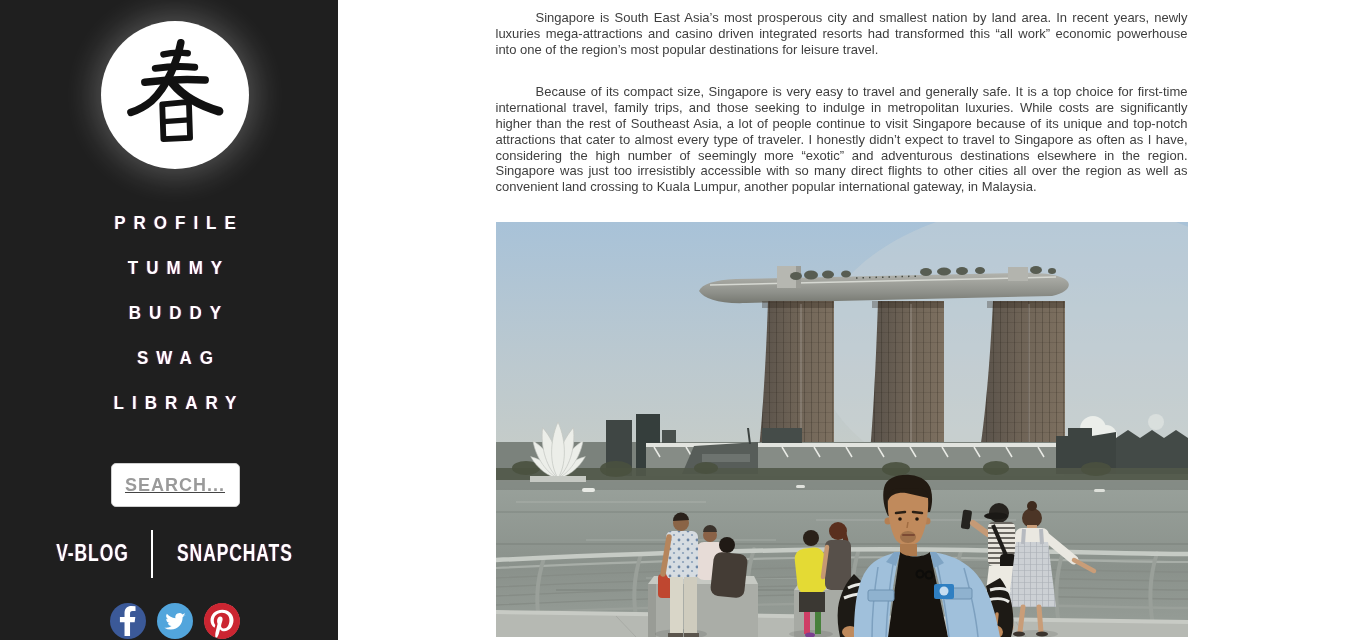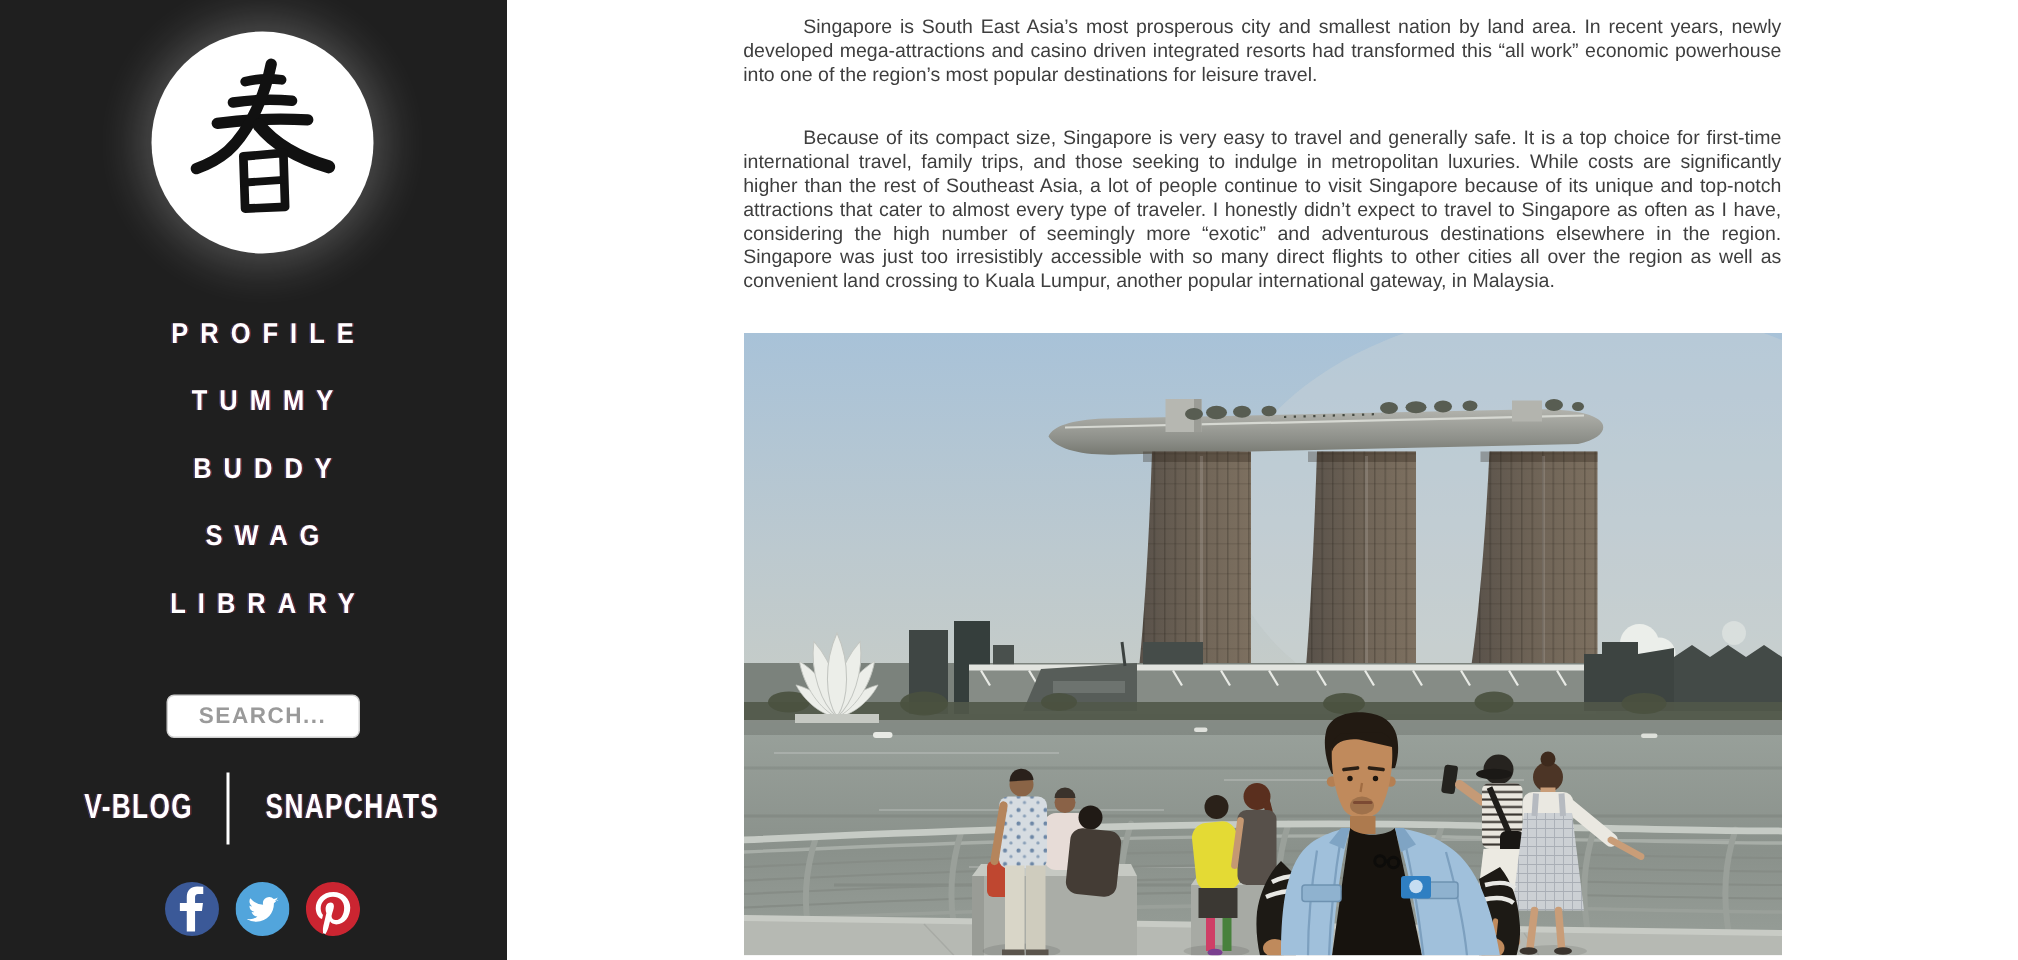--- a/index.html
+++ b/index.html
@@ -29,25 +29,25 @@
     display:block; color:#fff; text-decoration:none;
     font-size:17px; font-weight:700;
     letter-spacing:8px; padding-left:8px;
     margin-bottom:25px;
     transform:scaleY(1.12);
     text-shadow:1px 0 0 rgba(255,70,70,.35), -1px 0 0 rgba(110,110,255,.35);
   }
 
   .search-wrap { margin-top:25px; }
   .search-wrap input {
-    width:129px; height:29px;
+    width:129px; height:44px;
     border:1px solid #cfcfcf; border-radius:5px;
     background:#fff; outline:none;
     text-align:center; font-family:"Liberation Sans",sans-serif;
-    font-size:15px; font-weight:700; letter-spacing:1px; color:#444;
+    font-size:18px; font-weight:700; letter-spacing:1px; color:#444;text-decoration:underline;
   }
   .search-wrap input::placeholder { color:#9a9a9a; }
 
   .secnav { margin-top:23px; display:flex; align-items:center; gap:19px;text-align:right; }
   .secnav a {
     color:#fff; text-decoration:none; font-weight:700;
     font-size:19px; letter-spacing:1px; display:inline-block;
     transform:scale(.92,1.22);
     text-shadow:1px 0 0 rgba(255,70,70,.3), -1px 0 0 rgba(110,110,255,.3);
   }
@@ -127,21 +127,21 @@
         <svg viewBox="0 0 24 24" aria-hidden="true">
           <circle cx="12" cy="12" r="11.7" fill="#ffffff"></circle>
           <path d="M12 0C5.373 0 0 5.372 0 12c0 5.084 3.163 9.426 7.627 11.174-.105-.949-.2-2.405.042-3.441.218-.937 1.407-5.965 1.407-5.965s-.359-.719-.359-1.782c0-1.668.967-2.914 2.171-2.914 1.023 0 1.518.769 1.518 1.69 0 1.03-.655 2.569-.994 3.995-.283 1.194.599 2.169 1.777 2.169 2.133 0 3.772-2.249 3.772-5.495 0-2.873-2.064-4.882-5.012-4.882-3.414 0-5.418 2.561-5.418 5.207 0 1.031.397 2.138.893 2.738.098.119.112.224.083.345l-.333 1.36c-.053.22-.174.267-.402.161-1.499-.698-2.436-2.889-2.436-4.649 0-3.785 2.75-7.262 7.929-7.262 4.163 0 7.398 2.967 7.398 6.931 0 4.136-2.607 7.464-6.227 7.464-1.216 0-2.359-.631-2.75-1.378l-.748 2.853c-.271 1.043-1.002 2.35-1.492 3.146C9.57 23.812 10.763 24 12 24c6.627 0 12-5.373 12-12 0-6.628-5.373-12-12-12z" fill="#cb2531"></path>
         </svg>
       </a>
     </div>
   </aside>
 
   <main class="content">
     <div class="article-inner">
-      <p>Singapore is South East Asia’s most prosperous city and smallest nation by land area. In recent years, newly developed mega-attractions and casino driven integrated resorts had transformed this “all work” economic powerhouse into one of the region’s most popular destinations for leisure travel.</p>
+      <p>Singapore is South East Asia’s most prosperous city and smallest nation by land area. In recent years, newly luxuries mega-attractions and casino driven integrated resorts had transformed this “all work” economic powerhouse into one of the region’s most popular destinations for leisure travel.</p>
       <p>Because of its compact size, Singapore is very easy to travel and generally safe. It is a top choice for first-time international travel, family trips, and those seeking to indulge in metropolitan luxuries. While costs are significantly higher than the rest of Southeast Asia, a lot of people continue to visit Singapore because of its unique and top-notch attractions that cater to almost every type of traveler. I honestly didn’t expect to travel to Singapore as often as I have, considering the high number of seemingly more “exotic” and adventurous destinations elsewhere in the region. Singapore was just too irresistibly accessible with so many direct flights to other cities all over the region as well as convenient land crossing to Kuala Lumpur, another popular international gateway, in Malaysia.</p>
 
       <figure class="photo">
         <svg viewBox="0 0 692 415" preserveAspectRatio="xMidYMid slice" aria-hidden="true">
           <defs>
             <linearGradient id="skyG" x1="0" y1="0" x2="0" y2="1">
               <stop offset="0" stop-color="#a8c2d8"></stop>
               <stop offset="0.55" stop-color="#bcc9cf"></stop>
               <stop offset="1" stop-color="#c9cdc6"></stop>
             </linearGradient>

